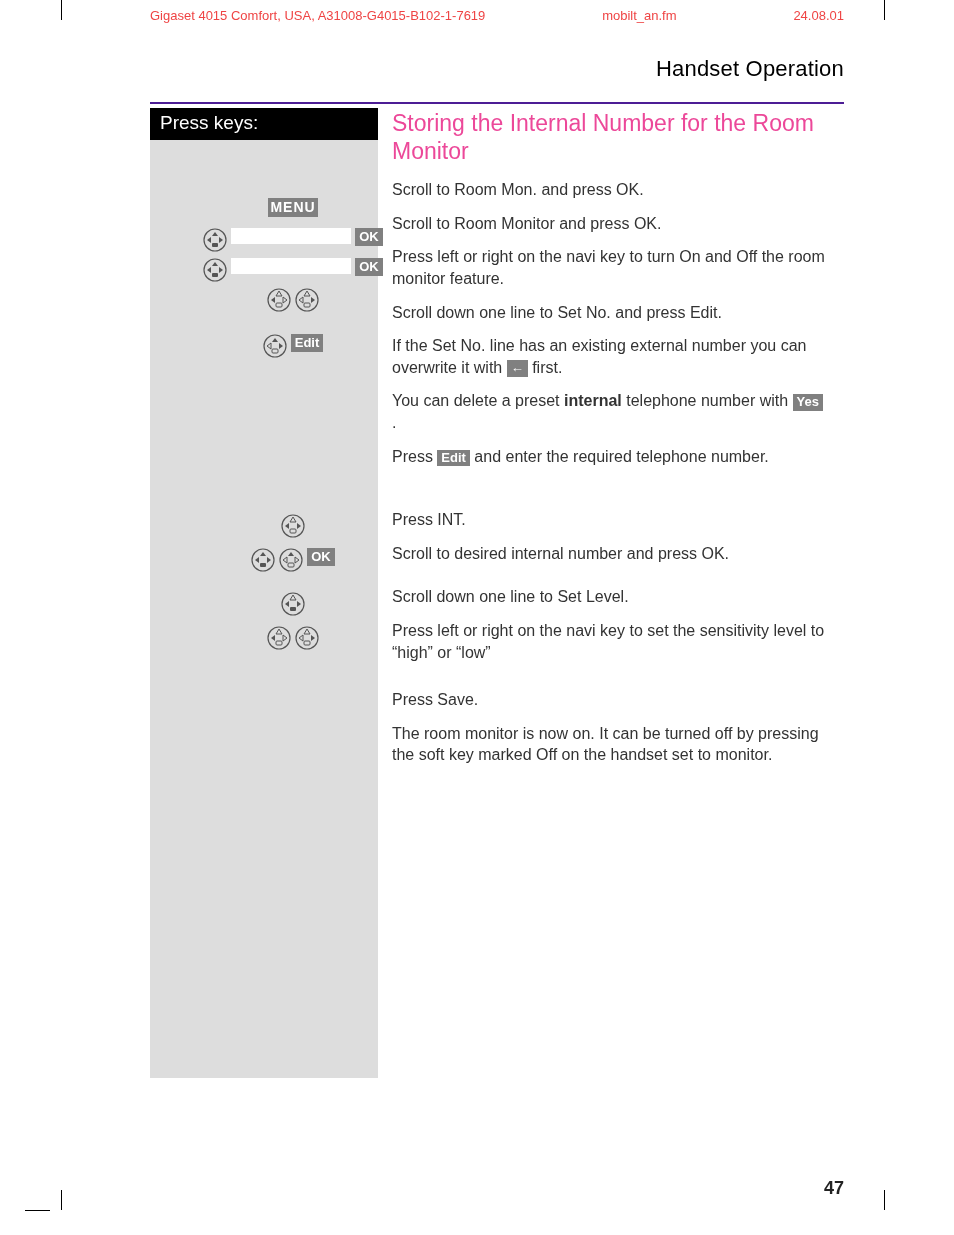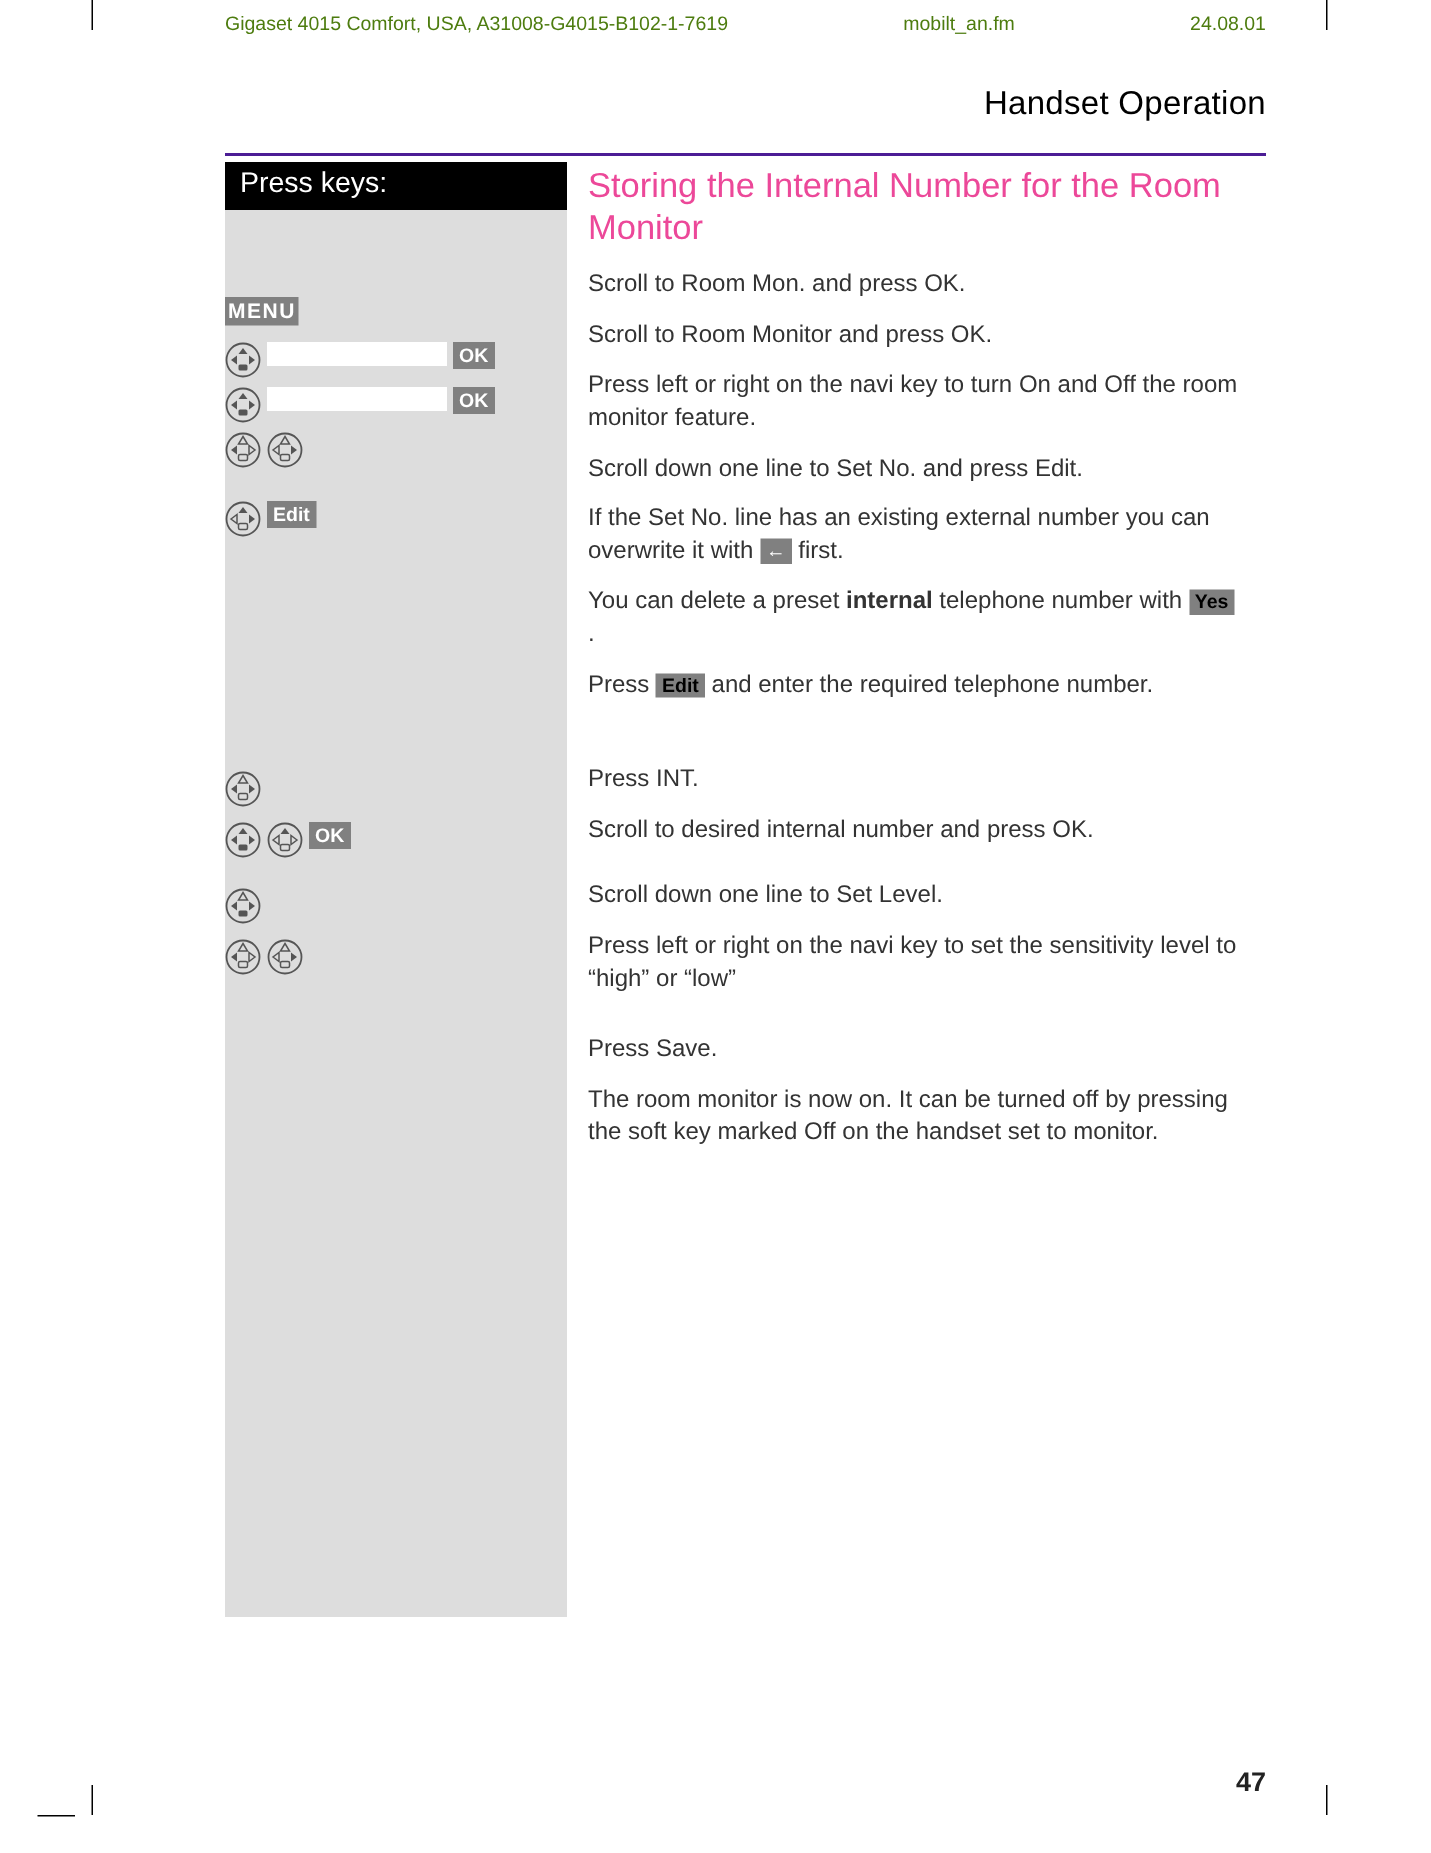--- a/index.html
+++ b/index.html
@@ -28,21 +28,21 @@
   .crop-bl-v { left: 61px; top: 1190px; width: 1px; height: 20px; }
 
   .header-meta {
     position: absolute;
     top: 8px;
     left: 150px;
     right: 110px;
     display: flex;
     justify-content: space-between;
     font-size: 13px;
-    color: #4d7c0f;
+    color: #ef4444;
   }
   .section-title-bar {
     position: absolute;
     top: 56px;
     left: 150px;
     right: 110px;
     border-bottom: 2px solid #4c1d95;
     text-align: right;
     padding-bottom: 20px;
   }
@@ -86,24 +86,25 @@
     font-family: "Arial Narrow", Arial, sans-serif;
     margin: 2px 0 12px 0;
     line-height: 1.2;
     color: #ec4899;
   }
   .step-left {
     width: 228px;
     min-height: 1px;
     box-sizing: border-box;
     display: flex;
-    justify-content: flex-start;
+    justify-content: center;
     align-items: flex-start;
     padding: 2px 6px 2px 0;
     gap: 4px;
+    margin-left: 32px;
   }
   .step-right {
     flex: 1;
     padding: 2px 0 10px 14px;
     line-height: 1.35;
     color: #333;
   }
   .softkey {
     display: inline-block;
     background: #808080;
@@ -129,21 +130,21 @@
   .field {
     display: inline-block;
     width: 120px;
     height: 16px;
     background: #fff;
     vertical-align: middle;
   }
   .inline-key {
     display: inline-block;
     background: #808080;
-    color: #000000;
+    color: #ffffff;
     font-size: 13px;
     font-weight: bold;
     padding: 0 4px;
     line-height: 1.3;
     vertical-align: baseline;
   }
   .inline-icon {
     display: inline-block;
     background: #808080;
     color: #fff;

